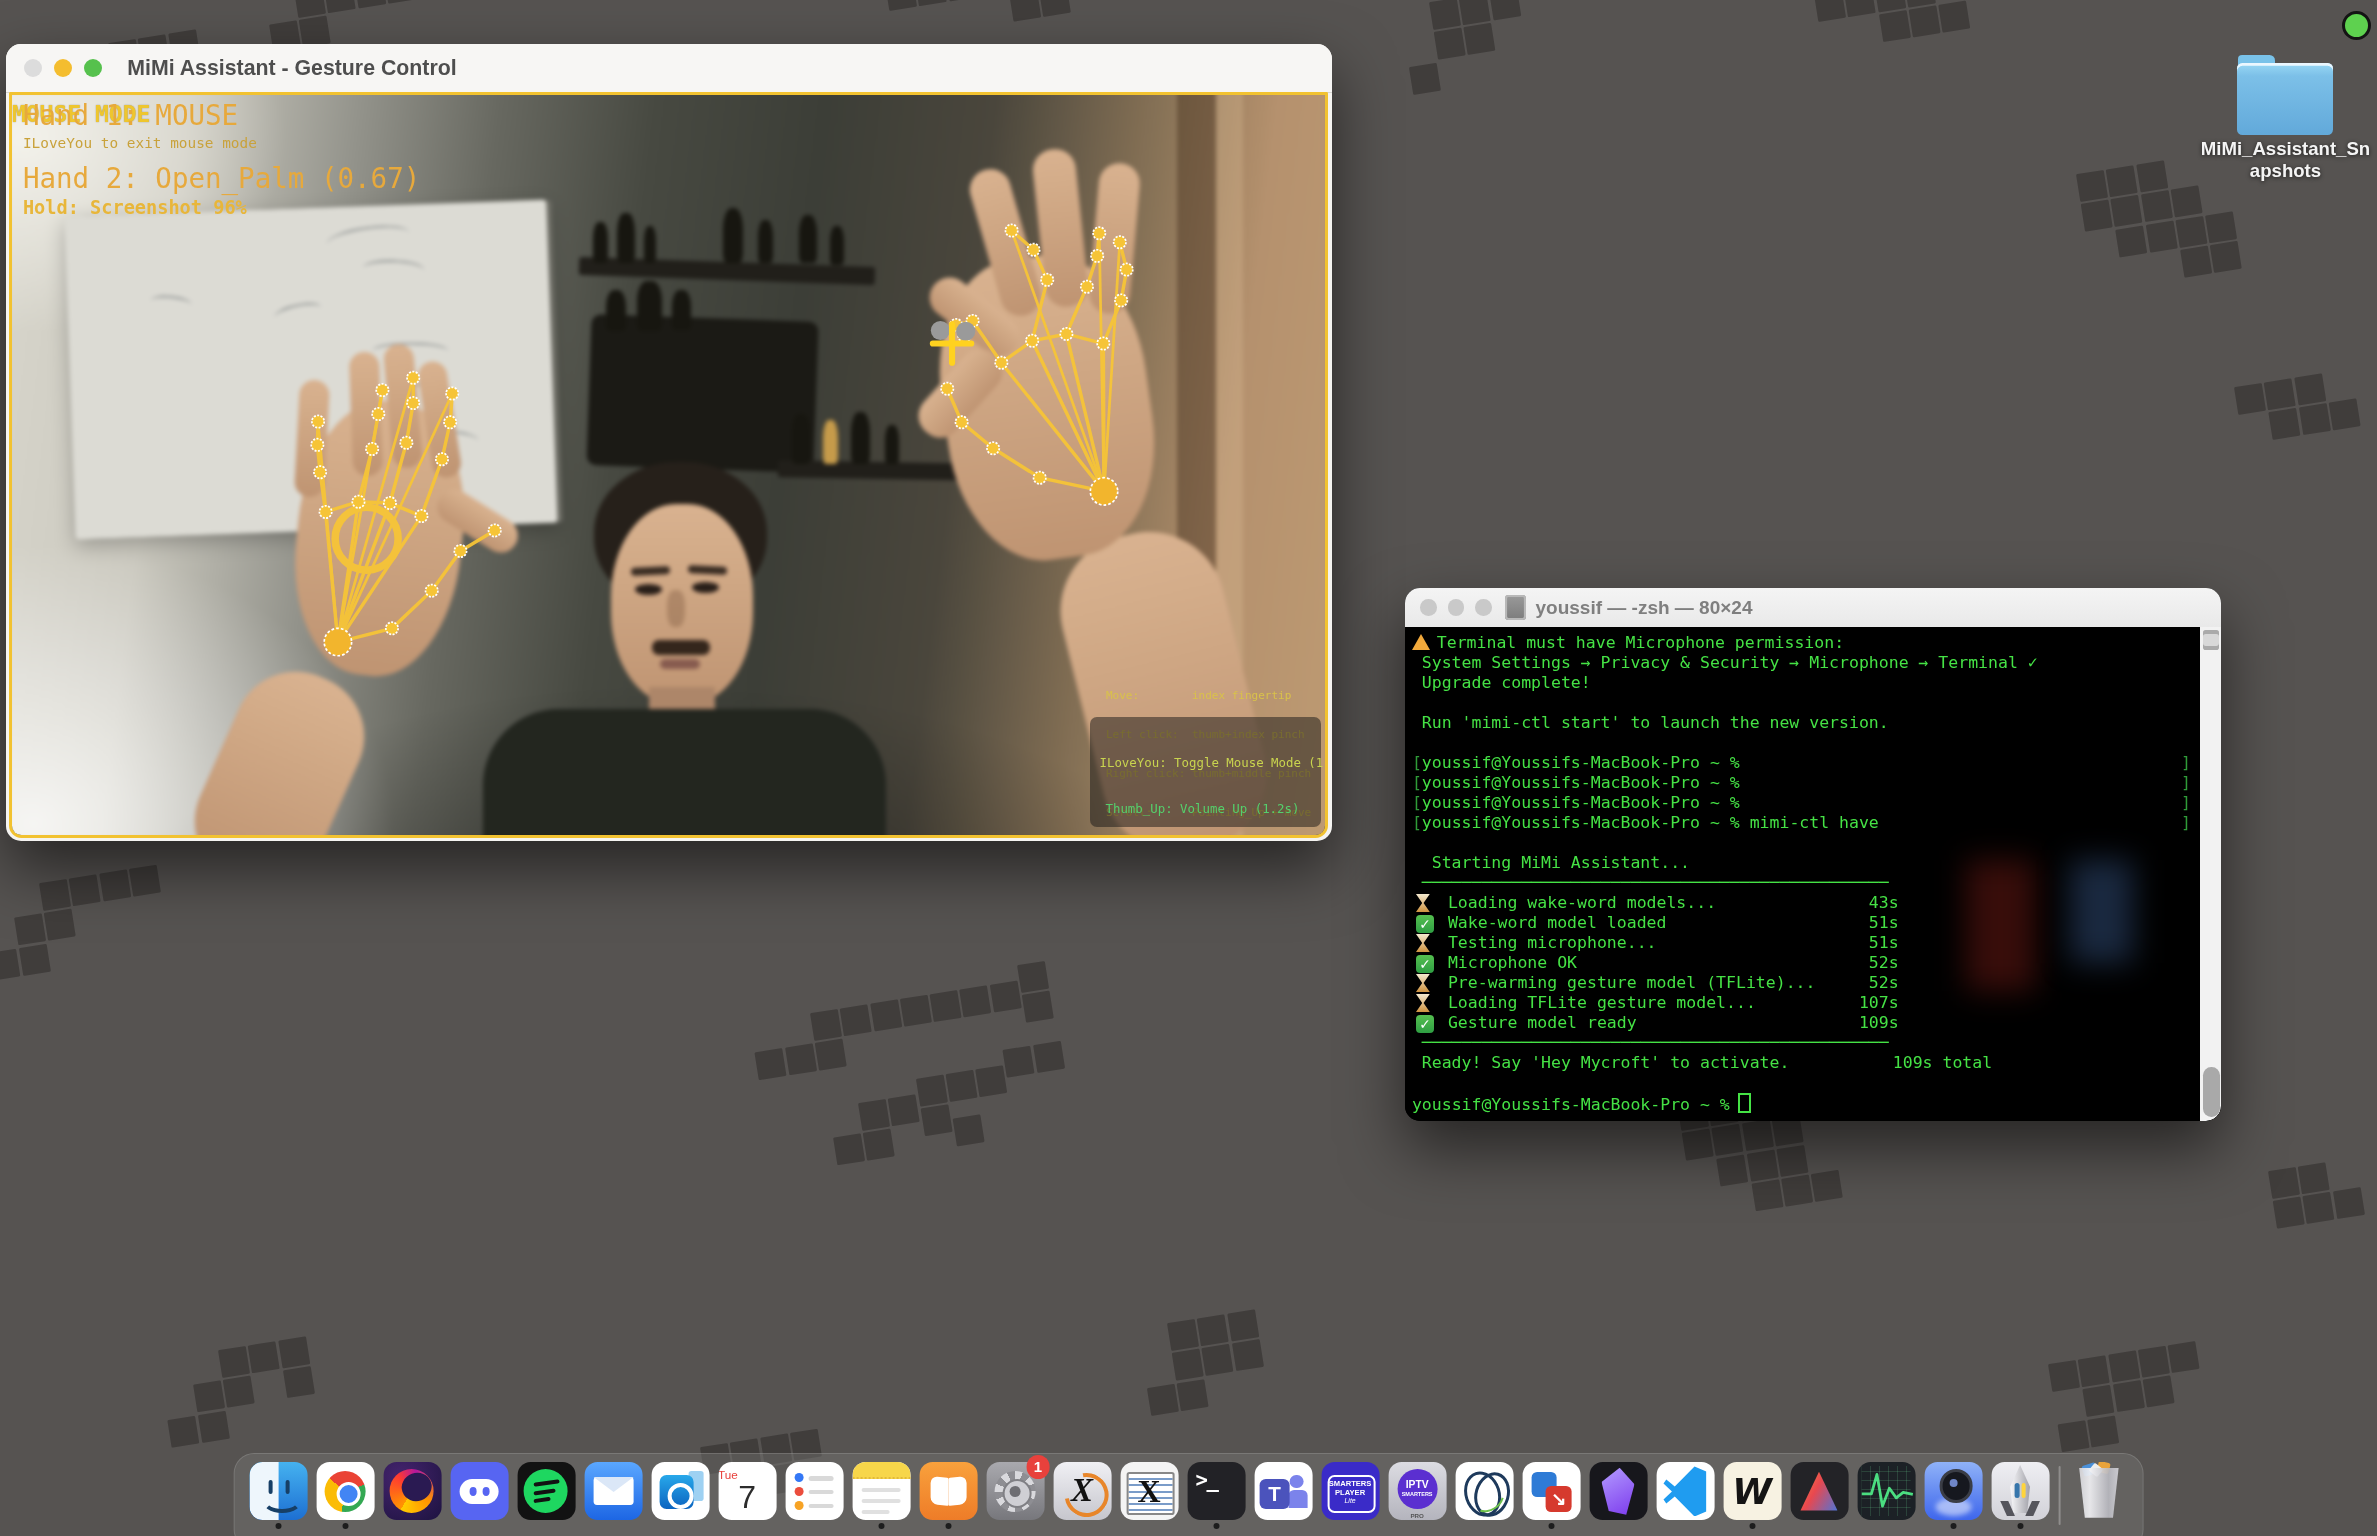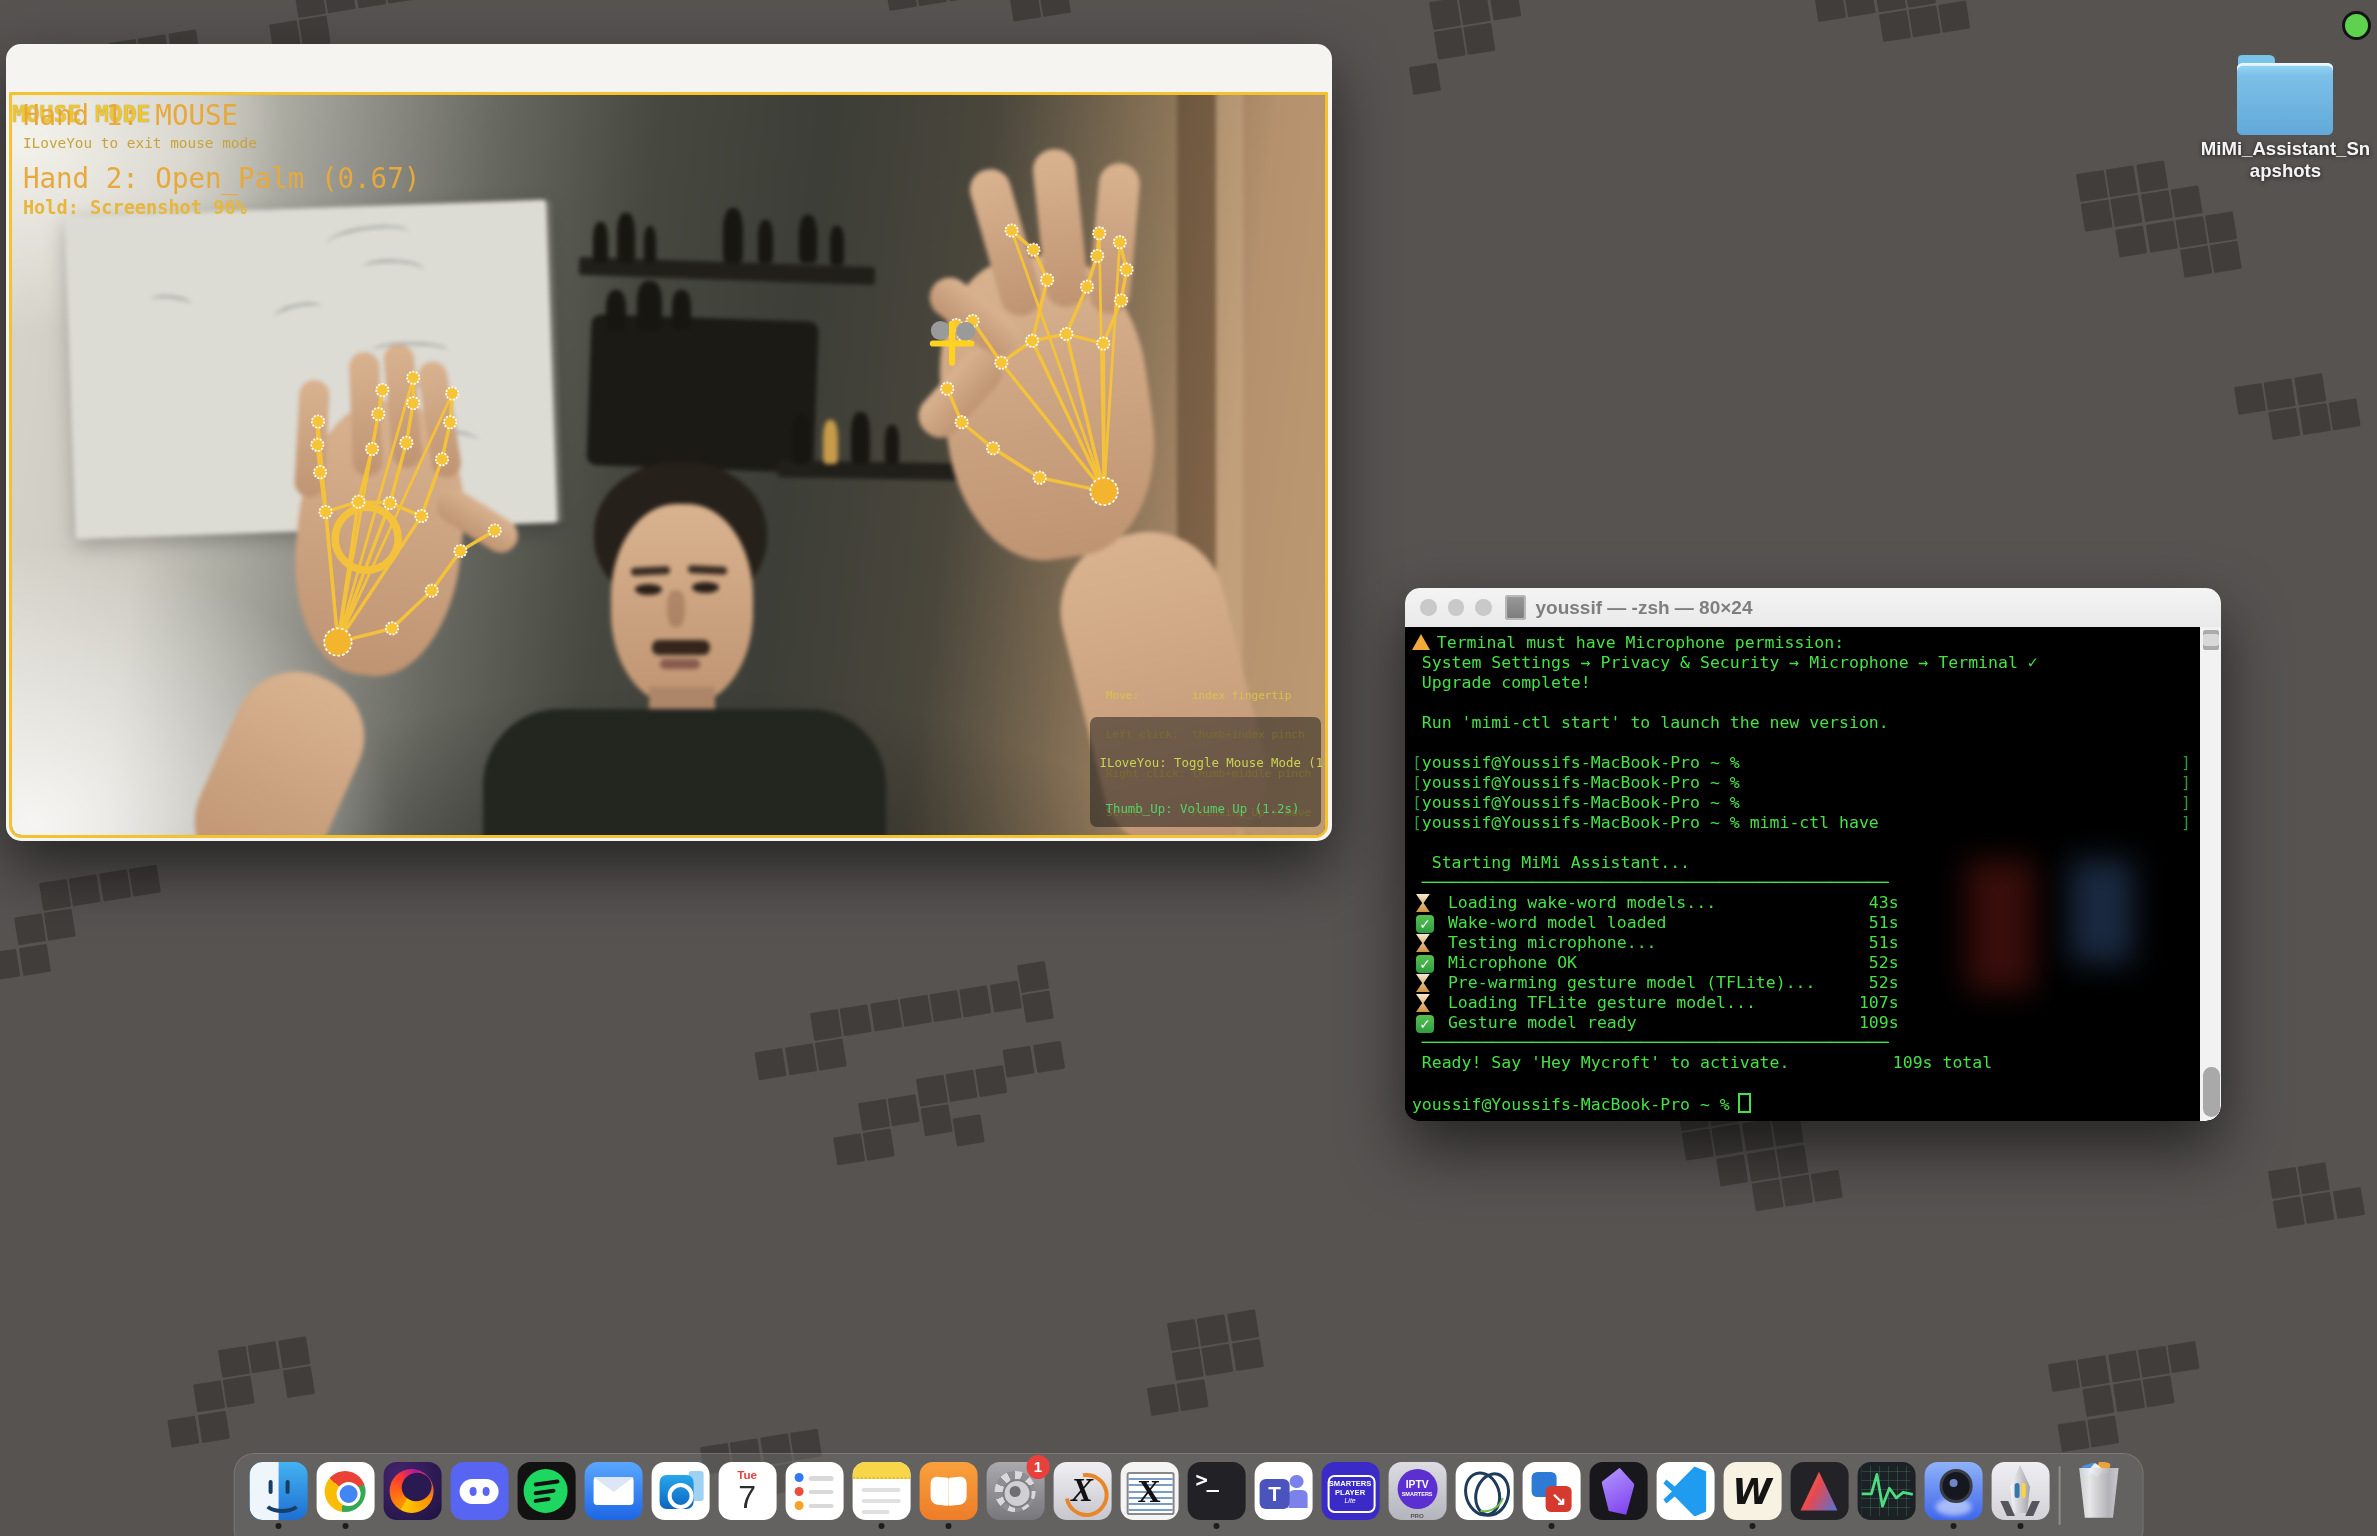--- a/index.html
+++ b/index.html
@@ -102,21 +102,21 @@
   .i-spotify .disc{position:absolute;left:6.9px;top:6.9px;width:44px;height:44px;border-radius:50%;background:#1ed760;}
   .i-spotify .w{position:absolute;left:16.5px;height:4.1px;border-radius:2.8px;background:#121212;transform:rotate(-8deg);}
   .i-mail{background:linear-gradient(#5aa7ff,#1d66e4);}
   .i-mail .env{position:absolute;left:9px;top:15px;width:40px;height:27.5px;background:#fff;border-radius:3.4px;}
   .i-mail .flap{position:absolute;left:9px;top:15px;width:0;height:0;border-left:20px solid transparent;border-right:20px solid transparent;border-top:15px solid #dbe7f7;}
   .i-outlook{background:#fff;}
   .i-outlook .sq{position:absolute;left:8.3px;top:12.4px;width:34px;height:34px;border-radius:6.9px;background:linear-gradient(#28a8ea,#0b64c0);}
   .i-outlook .o{position:absolute;left:16.5px;top:20.6px;width:18px;height:18px;border:4.8px solid #fff;border-radius:50%;}
   .i-outlook .page{position:absolute;right:5.5px;top:8.3px;width:15px;height:30px;background:#9ed1f2;border-radius:2.8px;}
   .i-cal{background:#fff;}
-  .i-cal .dow{position:absolute;top:5.5px;width:100%;text-align:center;font-size:11.7px;font-weight:bold;color:#e8413c;}
+  .i-cal .dow{position:absolute;top:5.5px;width:100%;font-size:11.7px;font-weight:normal;color:#e8413c;}
   .i-cal .day{position:absolute;top:16.5px;width:100%;text-align:center;font-size:32px;font-weight:400;color:#2c2c2c;}
   .i-rem{background:#fff;}
   .i-rem .row{position:absolute;left:9.6px;width:39px;height:6.9px;}
   .i-rem .dot{position:absolute;left:0;top:-1.4px;width:9px;height:9px;border-radius:50%;}
   .i-rem .ln{position:absolute;left:13.8px;top:1.4px;width:25px;height:4.8px;border-radius:2.8px;background:#d9d9d9;}
   .i-notes{background:#fff;}
   .i-notes .band{position:absolute;left:0;top:0;width:100%;height:15px;background:#f7d64a;border-bottom:2.1px dotted #e2b93a;}
   .i-notes .ln{position:absolute;left:9.6px;width:39px;height:4.1px;background:#e0e0e0;border-radius:2.1px;}
   .i-books{background:linear-gradient(#f9a13c,#ee7c28);}
   .i-books .pg{position:absolute;top:15px;width:18px;height:27.5px;background:#fff;}
@@ -246,20 +246,28 @@
         <div class="tl"><span>youssif@Youssifs-MacBook-Pro ~ %</span><span class="cursor"></span></div>
       </div>
       <div class="scrolltrack">
         <div class="scrollwidget"></div>
         <div class="scrollthumb"></div>
       </div>
     </div>
   </div>
 
   <div id="mimi" class="win">
+    <div class="titlebar">
+      <div class="lights">
+        <span class="light" style="background:#dcdcdc"></span>
+        <span class="light" style="background:#f4bd2f"></span>
+        <span class="light" style="background:#56c14d"></span>
+      </div>
+      <span class="t-title">MiMi Assistant - Gesture Control</span>
+    </div>
 
     <div class="cam">
 
       <div class="photo">
         <div class="bg"></div>
         <div class="wb">
           <span class="scrib" style="left:261px;top:20.6px;width:83px;height:20.6px;transform:rotate(-6deg)"></span>
           <span class="scrib" style="left:296px;top:55px;width:62px;height:16.5px;transform:rotate(4deg)"></span>
           <span class="scrib" style="left:206px;top:96px;width:48px;height:13.8px;transform:rotate(-10deg)"></span>
           <span class="scrib" style="left:303px;top:138px;width:76px;height:15px;transform:rotate(2deg)"></span>

